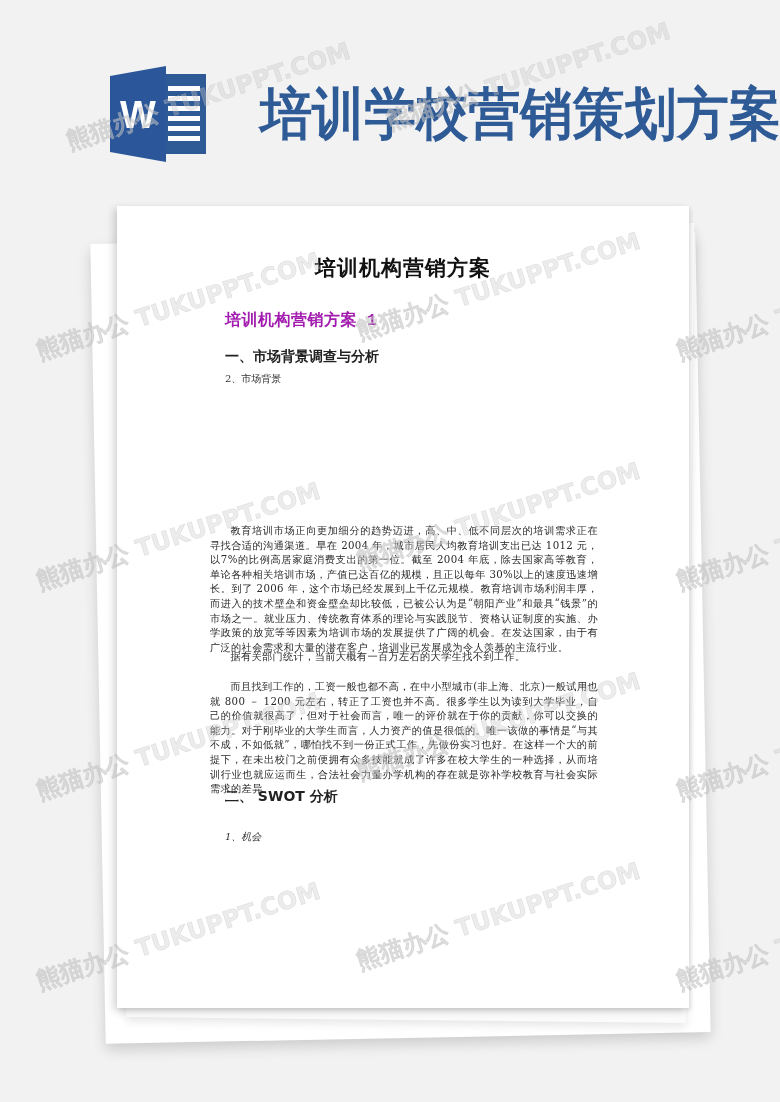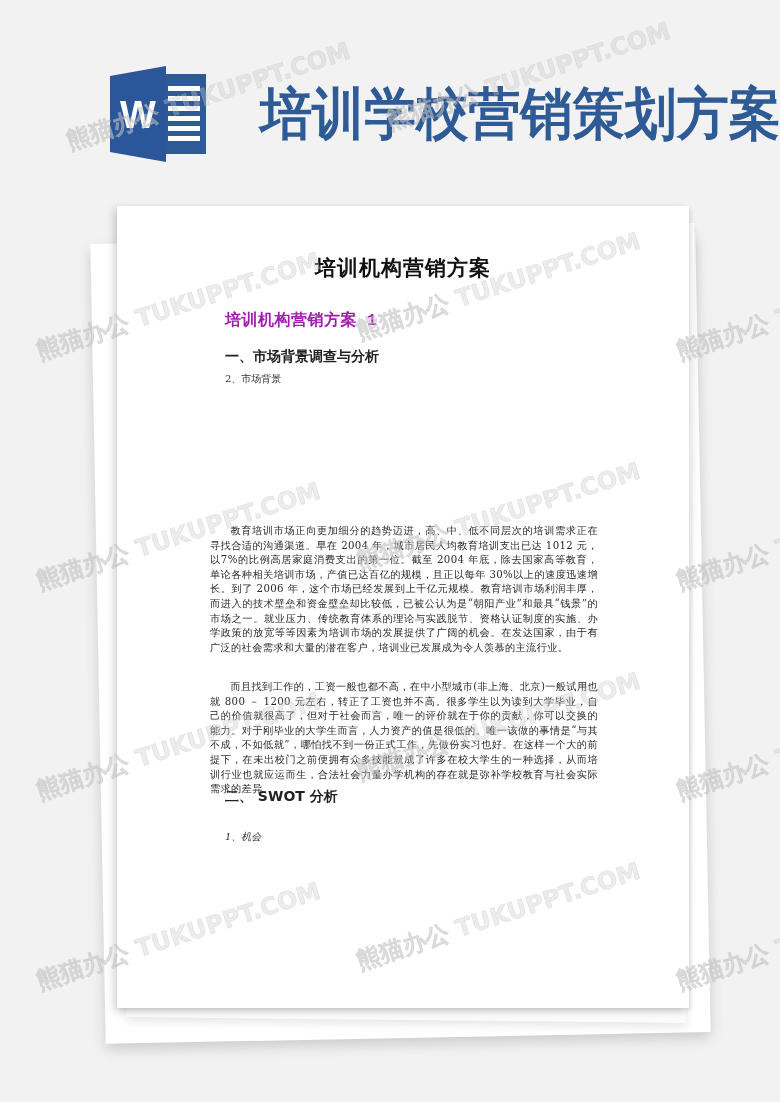--- a/index.html
+++ b/index.html
@@ -94,20 +94,21 @@
 <div class="page-mid"></div>
 
 <div class="page">
   <div class="doc-title">培训机构营销方案</div>
   <div class="doc-subtitle">培训机构营销方案 1</div>
 
   <div class="h1" style="top:142px;">一、市场背景调查与分析</div>
   <div class="h2" style="top:166px;">2、市场背景</div>
 
   <p class="para" style="top:318px;">教育培训市场正向更加细分的趋势迈进，高、中、低不同层次的培训需求正在寻找合适的沟通渠道。早在 2004 年，城市居民人均教育培训支出已达 1012 元，以7%的比例高居家庭消费支出的第一位。截至 2004 年底，除去国家高等教育，单论各种相关培训市场，产值已达百亿的规模，且正以每年 30%以上的速度迅速增长。到了 2006 年，这个市场已经发展到上千亿元规模。教育培训市场利润丰厚，而进入的技术壁垒和资金壁垒却比较低，已被公认为是“朝阳产业”和最具“钱景”的市场之一。就业压力、传统教育体系的理论与实践脱节、资格认证制度的实施、办学政策的放宽等等因素为培训市场的发展提供了广阔的机会。在发达国家，由于有广泛的社会需求和大量的潜在客户，培训业已发展成为令人羡慕的主流行业。</p>
+  <p class="para" style="top:444px;">据有关部门统计，当前大概有一百万左右的大学生找不到工作。</p>
   <p class="para" style="top:474px;">而且找到工作的，工资一般也都不高，在中小型城市(非上海、北京)一般试用也就 800 － 1200 元左右，转正了工资也并不高。很多学生以为读到大学毕业，自己的价值就很高了，但对于社会而言，唯一的评价就在于你的贡献，你可以交换的能力。对于刚毕业的大学生而言，人力资产的值是很低的。唯一该做的事情是“与其不成，不如低就”，哪怕找不到一份正式工作，先做份实习也好。在这样一个大的前提下，在未出校门之前便拥有众多技能就成了许多在校大学生的一种选择，从而培训行业也就应运而生，合法社会力量办学机构的存在就是弥补学校教育与社会实际需求的差异。</p>
 
   <div class="h1" style="top:582px;">二、 SWOT 分析</div>
   <div class="h2" style="top:624px;font-style:italic;">1、机会</div>
 </div>
 
 <div class="wm" style="left:30px; top:290px;">熊猫办公 TUKUPPT.COM</div>
 <div class="wm" style="left:350px; top:270px;">熊猫办公 TUKUPPT.COM</div>
 <div class="wm" style="left:670px; top:290px;">熊猫办公 TUKUPPT.COM</div>
 <div class="wm" style="left:30px; top:520px;">熊猫办公 TUKUPPT.COM</div>

